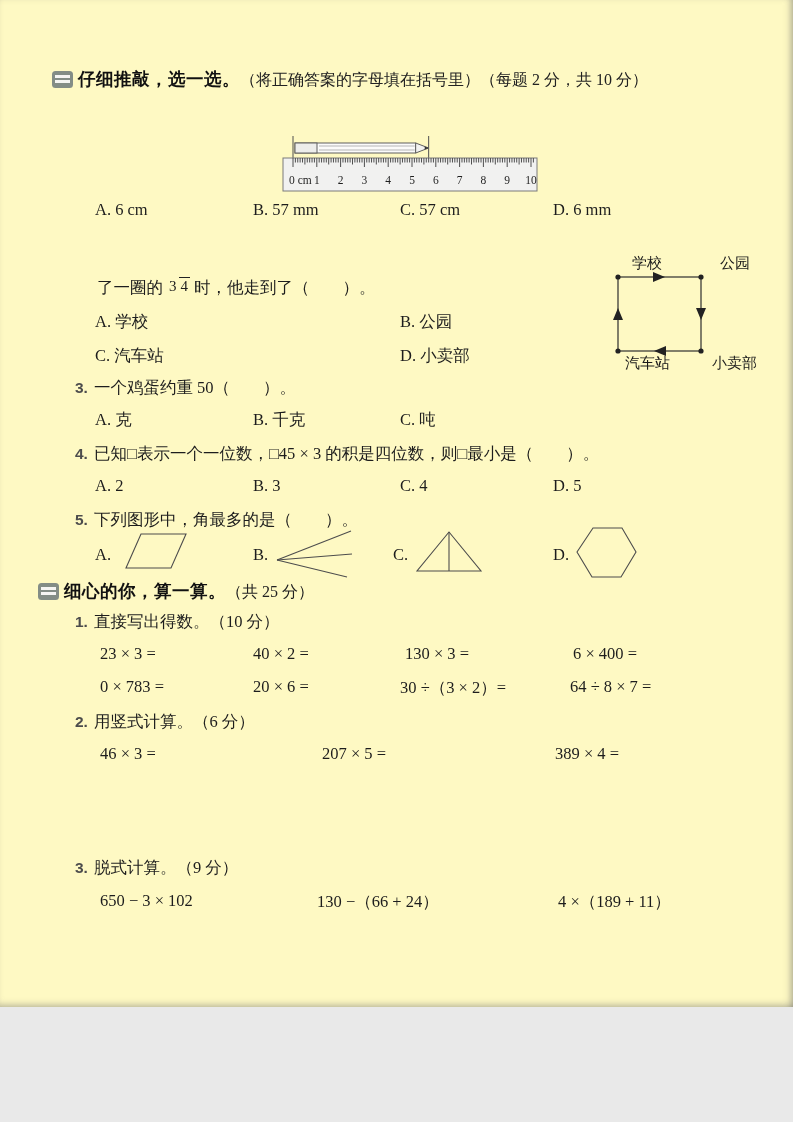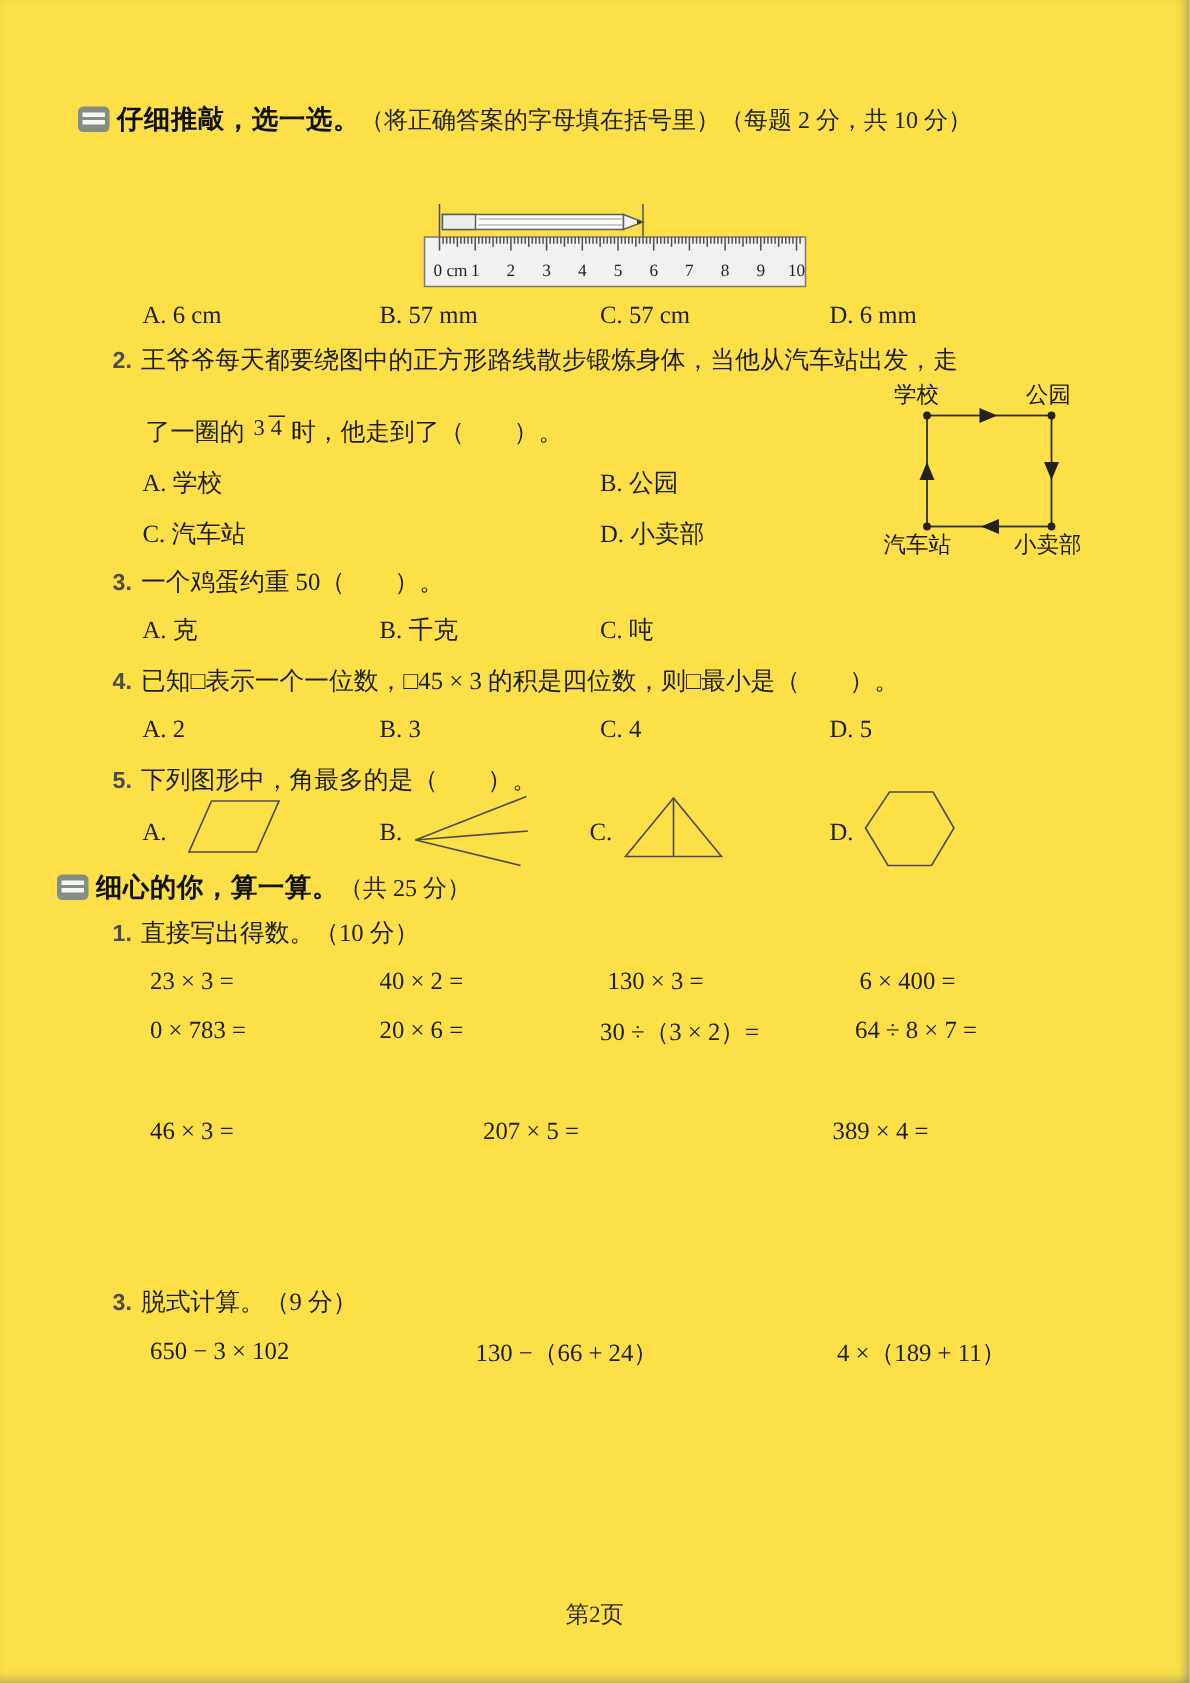--- a/index.html
+++ b/index.html
@@ -1,17 +1,17 @@
 <!DOCTYPE html>
 <html><head>
 <meta charset="utf-8">
 <style>
   html,body{margin:0;padding:0;background:#e9e9e9;}
   .page{
-    position:relative;width:793px;height:1122px;background:#fde047;
+    position:relative;width:793px;height:1007px;background:#fef9c3;
     font-family:"Liberation Serif","DejaVu Serif",serif;color:#1d1d1d;
     overflow:hidden;margin:0 auto;
     box-shadow:inset -6px 0 7px -4px rgba(110,110,110,.55), inset 0 -6px 7px -4px rgba(110,110,110,.45);
   }
   .abs{position:absolute;}
   .sec-header{position:absolute;white-space:nowrap;font-size:17px;}
   .sec-title{font-weight:bold;font-size:17.5px;color:#111;
     font-family:"Liberation Sans","DejaVu Sans",sans-serif;letter-spacing:.5px;}
   .sec-note{font-size:16px;color:#222;}
   .icon-book{position:relative;display:inline-block;width:21px;height:17px;background:#838d86;
@@ -19,21 +19,21 @@
   .icon-book i{position:absolute;left:3px;right:3px;height:2.5px;background:#f5f5f3;}
   .icon-book i.l1{top:4px;} .icon-book i.l2{top:9px;}
   .qline{position:absolute;font-size:16.5px;white-space:nowrap;}
   .qnum{font-weight:bold;color:#4c4c4c;margin-right:6px;
     font-family:"Liberation Sans","DejaVu Sans",sans-serif;font-size:15.5px;}
   .opt{position:absolute;font-size:16.5px;white-space:nowrap;}
   .frac{display:inline-block;vertical-align:middle;text-align:left;line-height:1.02;
     font-size:15px;margin:14px 4px;position:relative;top:-3px;}
   .frac .den{border-top:1.3px solid #222;padding:0 2px;}
   .frac .num{padding:0 2px;}
-  .dlabel{position:absolute;font-size:15px;white-space:nowrap;color:#1a1a1a;}
+  .dlabel{position:absolute;font-size:15px;white-space:nowrap;color:#1a1a1a;margin-left:36px;}
   .shape-label{position:absolute;font-size:16.5px;}
   svg{overflow:visible;}
   .rbody{fill:#f1f1f0;stroke:#7a7a7a;stroke-width:1;}
   .thin{stroke:#4f4f4f;stroke-width:1;fill:none;}
   .thin2{stroke:#9a9a9a;stroke-width:.7;fill:none;}
   .pbody{fill:#fbfbfa;stroke:#5f5f5f;stroke-width:1;}
   .pferrule{fill:#ededeb;stroke:#5f5f5f;stroke-width:1;}
   .ptip{fill:#f3f3f1;stroke:#5f5f5f;stroke-width:1;}
   .ptiplead{fill:#333;stroke:none;}
   .rnum{font:11.5px "Liberation Serif",serif;fill:#1f1f1f;}
@@ -178,23 +178,20 @@
         <text x="225.20000000000002" y="50" text-anchor="middle" class="rnum">9</text>
         <text x="249" y="50" text-anchor="middle" class="rnum">10</text>
       </g>
   </svg>
 
   <span class="opt" style="left:95px;top:200px">A. 6 cm</span>
   <span class="opt" style="left:253px;top:200px">B. 57 mm</span>
   <span class="opt" style="left:400px;top:200px">C. 57 cm</span>
   <span class="opt" style="left:553px;top:200px">D. 6 mm</span>
 
-  <div class="qline" style="left:75px;top:229px">
-    <span class="qnum">2.</span><span>王爷爷每天都要绕图中的正方形路线散步锻炼身体，当他从汽车站出发，走</span>
-  </div>
   <div class="qline" style="left:97px;top:268px">
     <span>了一圈的</span><span class="frac"><span class="num">3</span><span class="den">4</span></span><span>时，他走到了（　　）。</span>
   </div>
 
   <span class="dlabel" style="left:596px;top:254px">学校</span>
   <span class="dlabel" style="left:684px;top:254px">公园</span>
   <span class="dlabel" style="left:589px;top:354px">汽车站</span>
   <span class="dlabel" style="left:676px;top:354px">小卖部</span>
   <svg class="abs" style="left:580px;top:250px" width="160" height="115">
     <rect class="sq" x="38" y="27" width="83" height="74"></rect>
@@ -260,20 +257,23 @@
   </div>
   <span class="opt" style="left:100px;top:644px">23 × 3 =</span>
   <span class="opt" style="left:253px;top:644px">40 × 2 =</span>
   <span class="opt" style="left:405px;top:644px">130 × 3 =</span>
   <span class="opt" style="left:573px;top:644px">6 × 400 =</span>
   <span class="opt" style="left:100px;top:677px">0 × 783 =</span>
   <span class="opt" style="left:253px;top:677px">20 × 6 =</span>
   <span class="opt" style="left:400px;top:677px">30 ÷（3 × 2）=</span>
   <span class="opt" style="left:570px;top:677px">64 ÷ 8 × 7 =</span>
 
+  <div class="qline" style="left:75px;top:711px">
+    <span class="qnum">2.</span><span>用竖式计算。（6 分）</span>
+  </div>
   <span class="opt" style="left:100px;top:744px">46 × 3 =</span>
   <span class="opt" style="left:322px;top:744px">207 × 5 =</span>
   <span class="opt" style="left:555px;top:744px">389 × 4 =</span>
 
   <div class="qline" style="left:75px;top:857px">
     <span class="qnum">3.</span><span>脱式计算。（9 分）</span>
   </div>
   <span class="opt" style="left:100px;top:891px">650 − 3 × 102</span>
   <span class="opt" style="left:317px;top:891px">130 −（66 + 24）</span>
   <span class="opt" style="left:558px;top:891px">4 ×（189 + 11）</span>

